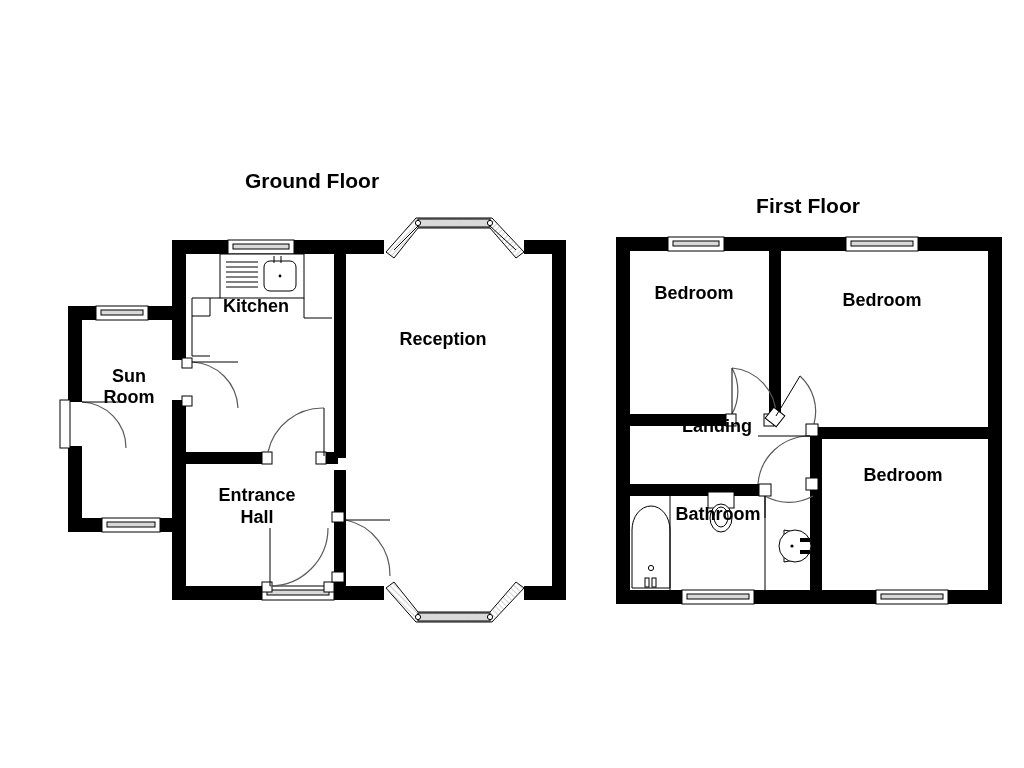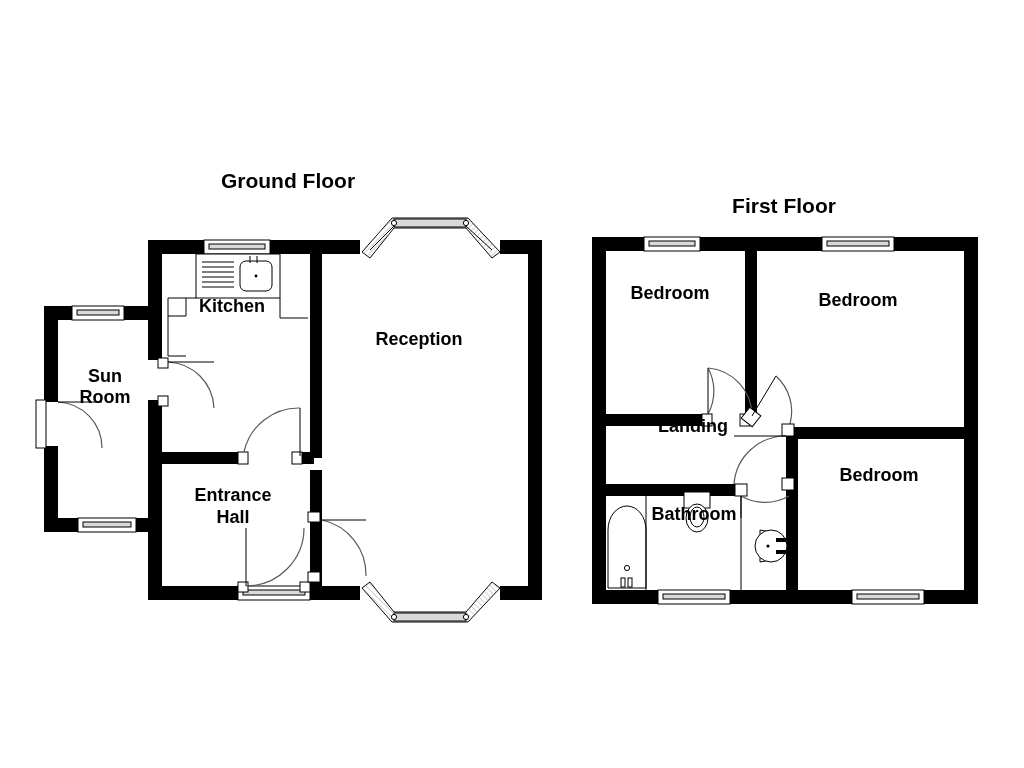--- a/index.html
+++ b/index.html
@@ -11,20 +11,21 @@
     width: 1024px;
     height: 768px;
     font-family: "Liberation Sans", sans-serif;
     overflow: hidden;
   }
   #plan-root {
     position: relative;
     width: 960px;
     height: 768px;
     background: #ffffff;
+    padding-left: 24px;
   }
   svg#floorplan-svg {
     display: block;
     width: 1024px;
     height: 768px;
   }
   .floor-title {
     font-family: "Liberation Sans", sans-serif;
     font-weight: bold;
     font-size: 21px;

